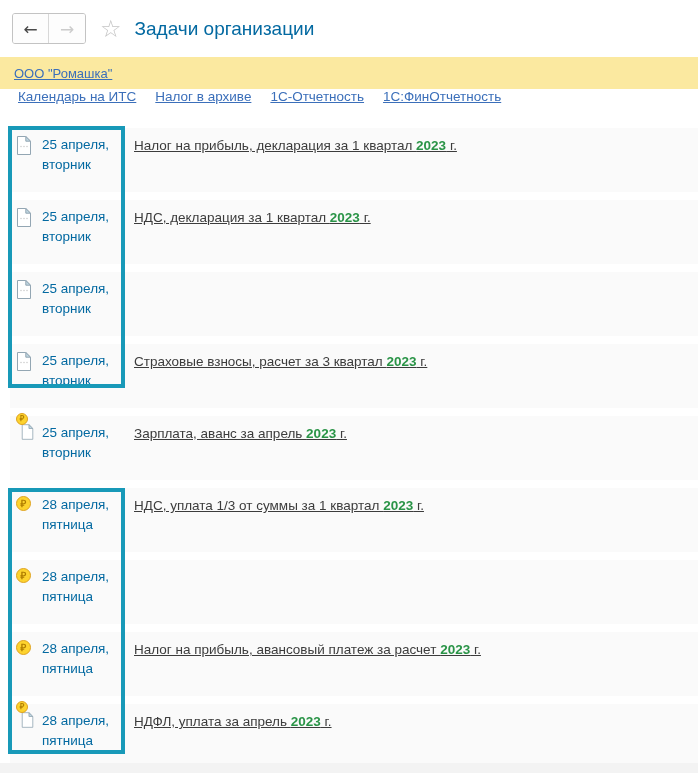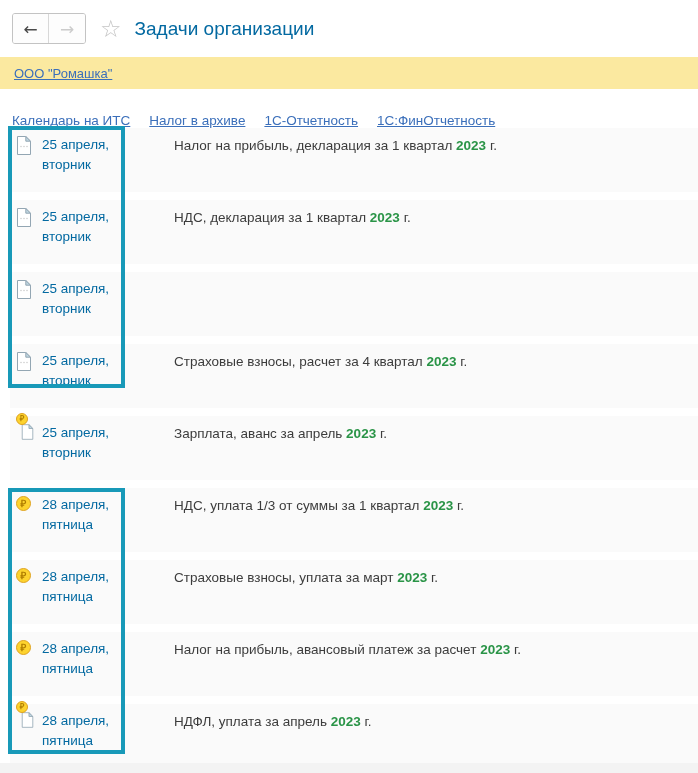--- a/index.html
+++ b/index.html
@@ -15,30 +15,30 @@
   .nav-group { display: flex; border: 1px solid #c3c3c3; border-radius: 3px; overflow: hidden; background: #fdfdfd; }
   .nav-btn { width: 36px; height: 29px; border: none; background: #fdfdfd; display: flex; align-items: center; justify-content: center; font-size: 17px; cursor: pointer; padding: 0; font-family: "DejaVu Sans", sans-serif; }
   .nav-btn.back { border-right: 1px solid #d8d8d8; color: #4a4a4a; }
   .nav-btn.forward { color: #cccccc; }
   .star { font-size: 24px; color: #c4c4c4; margin-left: 14px; line-height: 1; font-family: "DejaVu Sans", sans-serif; cursor: pointer; }
   .page-title { font-size: 19px; font-weight: 400; color: #0369a1; margin: 0 0 0 13px; }
   
   .banner { height: 32px; background: #fbe9a0; display: flex; align-items: center; padding-left: 14px; }
   .banner a { color: #3b6fba; font-size: 13px; text-decoration: underline; cursor: pointer; }
   
-  .links-row { height: 39px; display: flex; align-items: flex-end; padding-left: 12px; }
+  .links-row { height: 39px; display: flex; align-items: flex-start; padding-left: 18px; }
   .links-row a { color: #3b6fba; font-size: 13.5px; text-decoration: underline; cursor: pointer; margin-right: 19px; white-space: nowrap; }
   
   .task-list { position: relative; }
   .row { height: 64px; margin: 0 0 8px 10px; background: #fafafa; display: flex; padding: 7px 0 0 6px; }
   .row.gap-before { margin-top: 8px; }
   .icon-cell { width: 26px; flex: none; padding-top: 1px; position: relative; }
   .date-cell { width: 82px; flex: none; font-size: 13.5px; color: #0369a1; line-height: 1.5; }
   .task-cell { margin-left: 10px; padding-top: 1px; font-size: 13.5px; line-height: 1.45; }
-  a.task-link { color: #3c3c3c; cursor: pointer; margin-left: 40px; }
+  a.task-link { color: #3c3c3c; text-decoration: underline; cursor: pointer; }
   a.task-link .year { color: #2a9447; font-weight: bold; }
   
   .coin { width: 15px; height: 15px; border-radius: 50%; background: #fdd32e; border: 1px solid #dfa320; color: #b07d00; font-size: 10px; font-weight: bold; display: flex; align-items: center; justify-content: center; line-height: 1; }
   .doc-coin { position: relative; width: 20px; height: 19px; }
   .doc-coin svg { position: absolute; top: 0; left: 5px; }
   .doc-coin .coin { position: absolute; left: 0; bottom: -1px; width: 12px; height: 12px; font-size: 8px; }
   
   .hl-box { position: absolute; left: 8px; width: 117px; border: 4px solid #1899b8; pointer-events: none; z-index: 5; background: transparent; }
   .hl-1 { top: 126px; height: 262px; }
   .hl-2 { top: 488px; height: 266px; }
@@ -118,21 +118,21 @@
     <span class="icon-cell">
       <svg width="16" height="19" viewBox="0 0 16 19">
           <path d="M1.5 .5 H9.8 L14.5 5.2 V18.5 H1.5 Z" fill="#ffffff" stroke="#93a6b3"></path>
           <path d="M9.8 .5 V5.2 H14.5 Z" fill="#bfd7e2" stroke="#93a6b3"></path>
           <circle cx="5" cy="10.5" r=".8" fill="#cfcfcf"></circle>
           <circle cx="8" cy="10.5" r=".8" fill="#cfcfcf"></circle>
           <circle cx="11" cy="10.5" r=".8" fill="#cfcfcf"></circle>
         </svg>
     </span>
     <div class="date-cell"><span>25 апреля,</span><br><span>вторник</span></div>
-    <div class="task-cell"><a class="task-link"><span>Страховые взносы, расчет за 4 квартал </span><span class="year">2023</span><span> г.</span></a></div>
+    <div class="task-cell"><a class="task-link"><span>Страховые взносы, расчет за 3 квартал </span><span class="year">2023</span><span> г.</span></a></div>
   </div>
 
   <div class="row">
     <span class="icon-cell">
       <span class="doc-coin">
         <svg width="13" height="16" viewBox="0 0 16 19">
             <path d="M1.5 .5 H9.8 L14.5 5.2 V18.5 H1.5 Z" fill="#ffffff" stroke="#93a6b3"></path>
             <path d="M9.8 .5 V5.2 H14.5 Z" fill="#bfd7e2" stroke="#93a6b3"></path>
           </svg>
         <span class="coin">₽</span>
@@ -148,21 +148,20 @@
     </span>
     <div class="date-cell"><span>28 апреля,</span><br><span>пятница</span></div>
     <div class="task-cell"><a class="task-link"><span>НДС, уплата 1/3 от суммы за 1 квартал </span><span class="year">2023</span><span> г.</span></a></div>
   </div>
 
   <div class="row">
     <span class="icon-cell">
       <span class="coin">₽</span>
     </span>
     <div class="date-cell"><span>28 апреля,</span><br><span>пятница</span></div>
-    <div class="task-cell"><a class="task-link"><span>Страховые взносы, уплата за март </span><span class="year">2023</span><span> г.</span></a></div>
   </div>
 
   <div class="row">
     <span class="icon-cell">
       <span class="coin">₽</span>
     </span>
     <div class="date-cell"><span>28 апреля,</span><br><span>пятница</span></div>
     <div class="task-cell"><a class="task-link"><span>Налог на прибыль, авансовый платеж за расчет </span><span class="year">2023</span><span> г.</span></a></div>
   </div>
 

